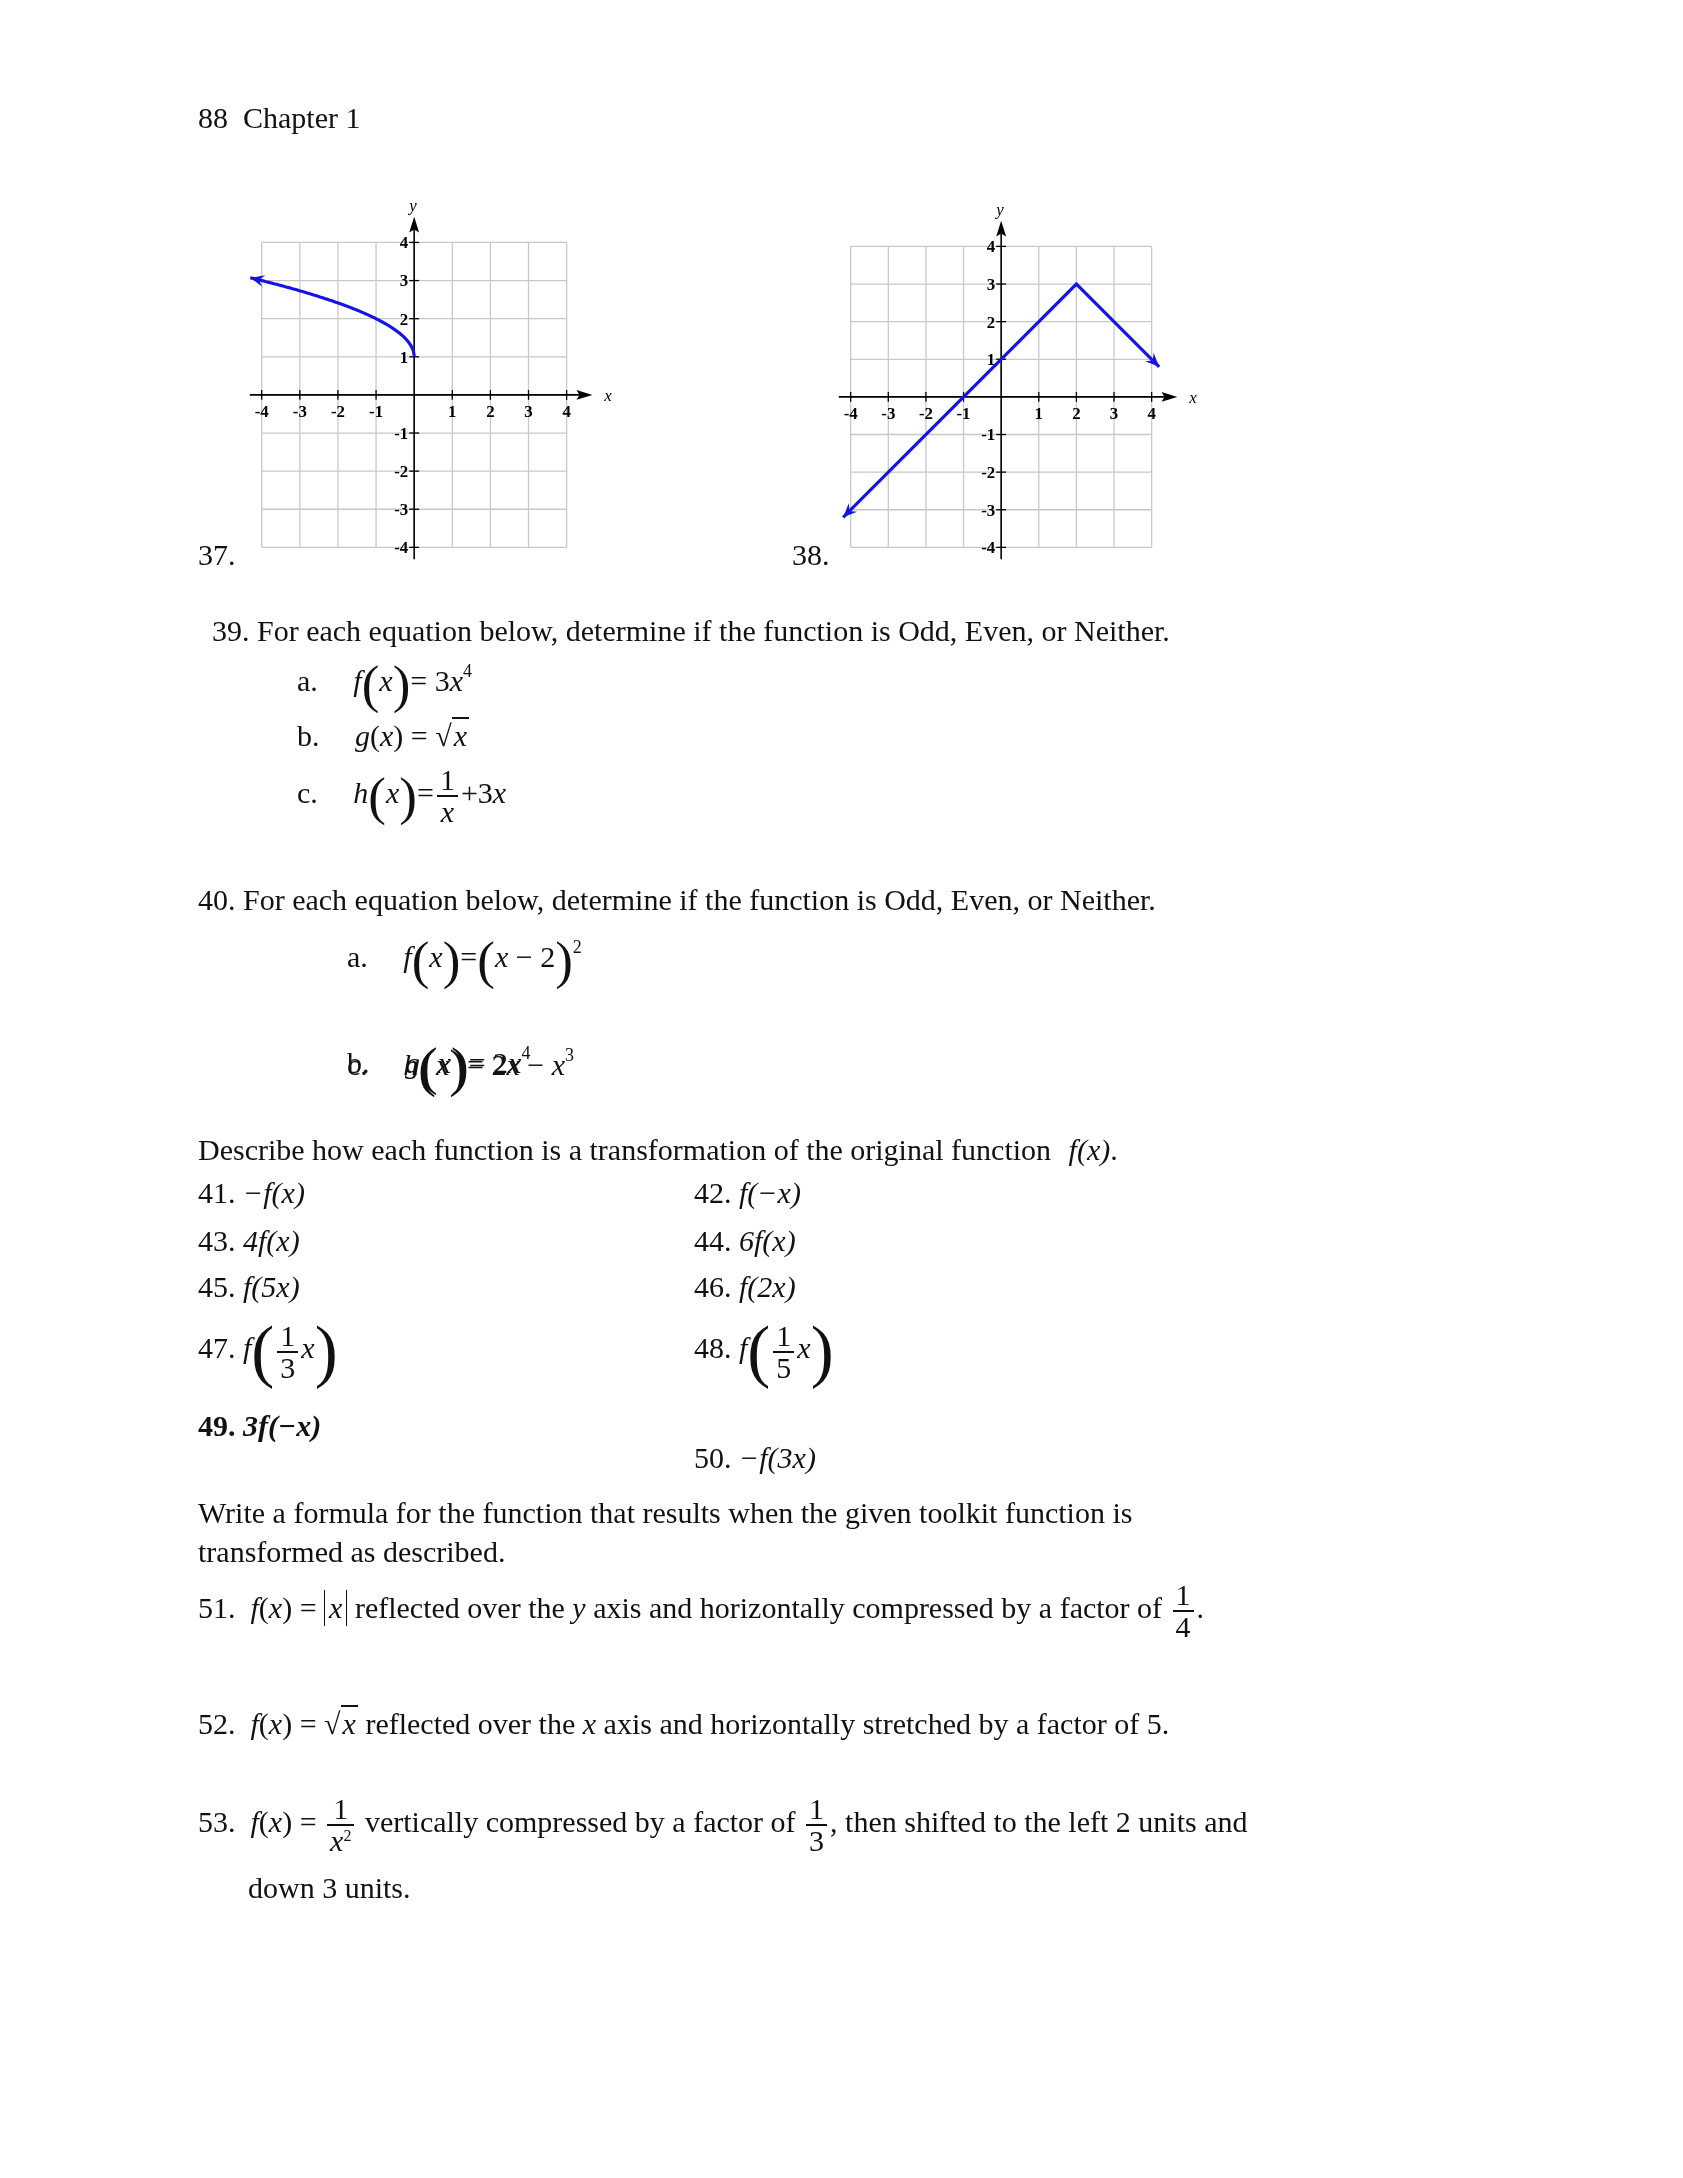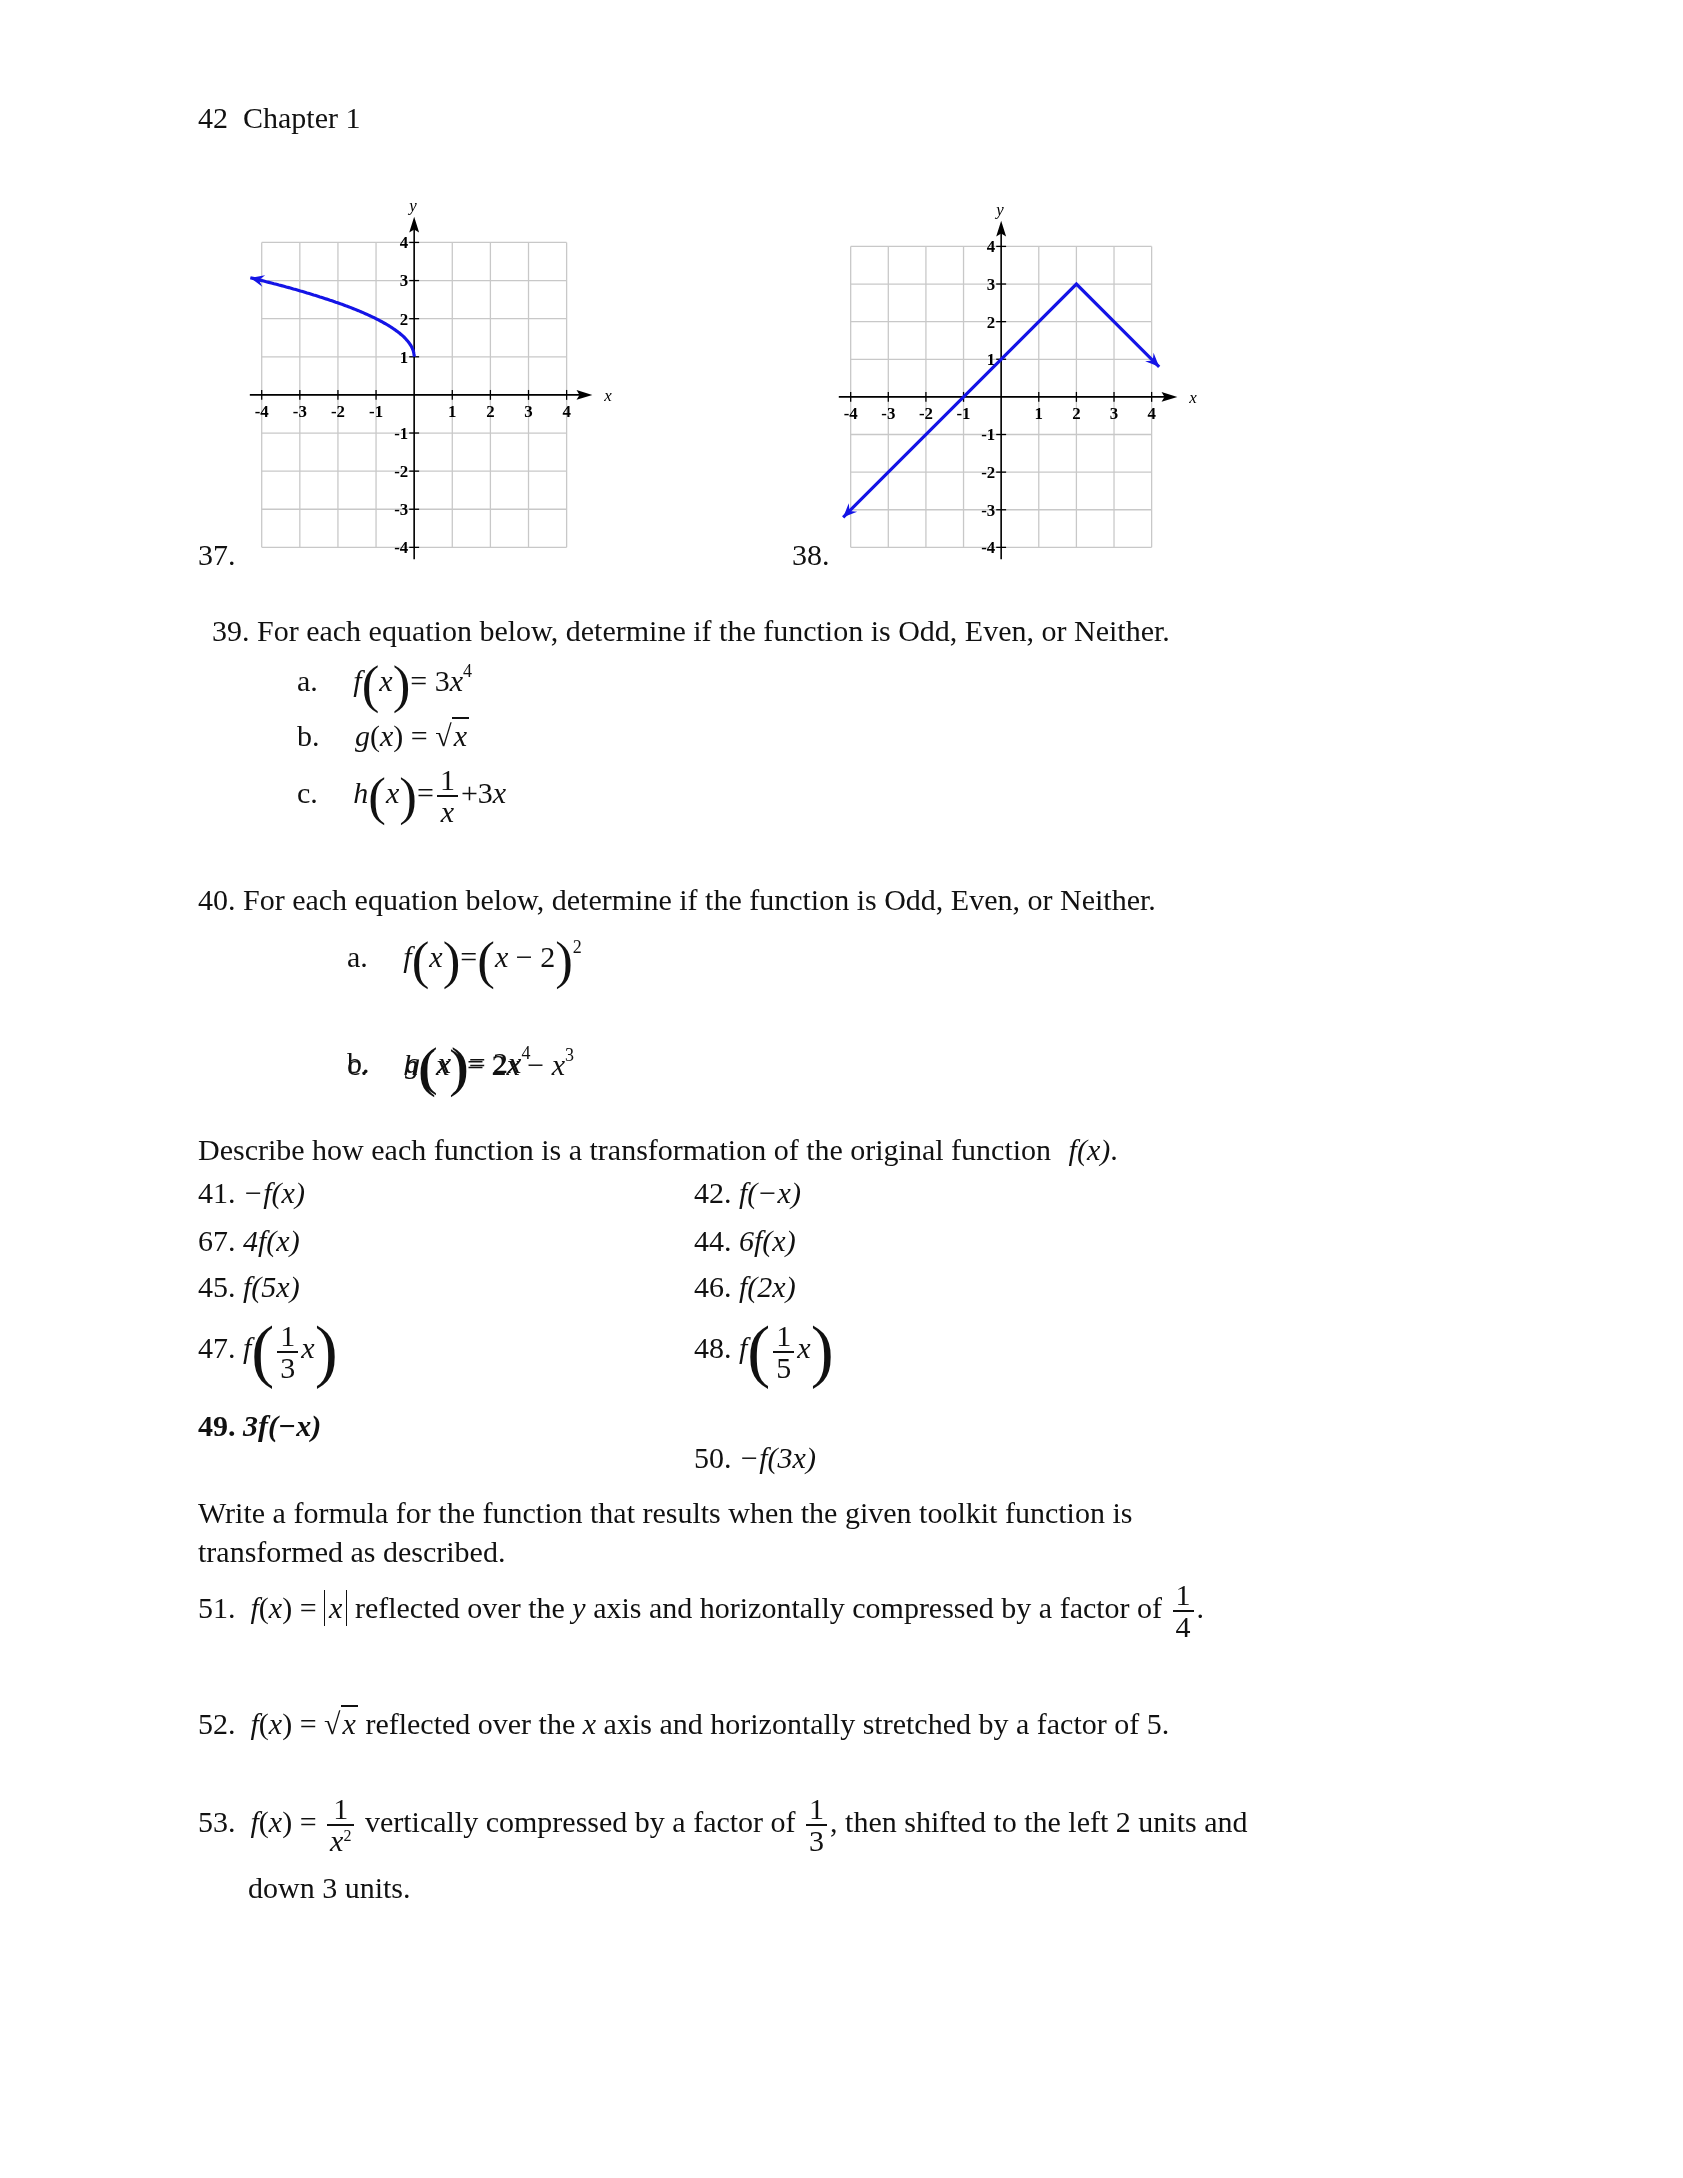--- a/index.html
+++ b/index.html
@@ -15,21 +15,21 @@
   .sqrt .rad{border-top:2px solid #111;padding:0 2px;font-style:italic;}
   .abs{display:inline-block;border-left:1.5px solid #111;border-right:1.5px solid #111;padding:0 4px;line-height:1.2;font-style:italic;}
   sup{font-size:18px;vertical-align:14px;}
   svg.graph{position:absolute;}
   svg text{font-family:"Liberation Serif","DejaVu Serif",serif;}
 </style>
 </head>
 <body>
 
 <div class="ln" style="left:198px;top:103px;">
-  <span>42</span>&nbsp;
+  <span>88</span>&nbsp;
   <span>Chapter 1</span>
 </div>
 
 <div class="ln" style="left:198px;top:540px;">37.</div>
 <div class="ln" style="left:792px;top:540px;">38.</div>
 
 <svg class="graph" id="g37" style="left:228px;top:188px;" width="406" height="396" viewBox="0 0 410 400">
     <line x1="34" y1="363" x2="34" y2="55" stroke="#c8c8c8" stroke-width="1.3"></line>
     <line x1="72.5" y1="363" x2="72.5" y2="55" stroke="#c8c8c8" stroke-width="1.3"></line>
     <line x1="111" y1="363" x2="111" y2="55" stroke="#c8c8c8" stroke-width="1.3"></line>
@@ -185,21 +185,21 @@
   <span style="margin-left:28px" class="m">h</span><span class="big">(</span><span class="m">x</span><span class="big">)</span>= 2<span class="m">x</span> − <span class="m">x</span><sup>3</sup>
 </div>
 
 <div class="ln" style="left:198px;top:1135px;">
   <span>Describe how each function is a transformation of the original function</span>
   <span class="m" style="margin-left:10px">f(x)</span>.
 </div>
 
 <div class="ln" style="left:198px;top:1178px;"><span>41.</span> <span class="m">−f(x)</span></div>
 <div class="ln" style="left:694px;top:1178px;"><span>42.</span> <span class="m">f(−x)</span></div>
-<div class="ln" style="left:198px;top:1226px;"><span>67.</span> <span class="m">4f(x)</span></div>
+<div class="ln" style="left:198px;top:1226px;"><span>43.</span> <span class="m">4f(x)</span></div>
 <div class="ln" style="left:694px;top:1226px;"><span>44.</span> <span class="m">6f(x)</span></div>
 <div class="ln" style="left:198px;top:1272px;"><span>45.</span> <span class="m">f(5x)</span></div>
 <div class="ln" style="left:694px;top:1272px;"><span>46.</span> <span class="m">f(2x)</span></div>
 
 <div class="ln" style="left:198px;top:1317px;">
   <span>47.</span>
   <span class="m">f</span><span class="big" style="font-size:69px">(</span><span class="frac"><span class="num">1</span><span class="den">3</span></span><span class="m">x</span><span class="big" style="font-size:69px">)</span>
 </div>
 <div class="ln" style="left:694px;top:1317px;">
   <span>48.</span>

